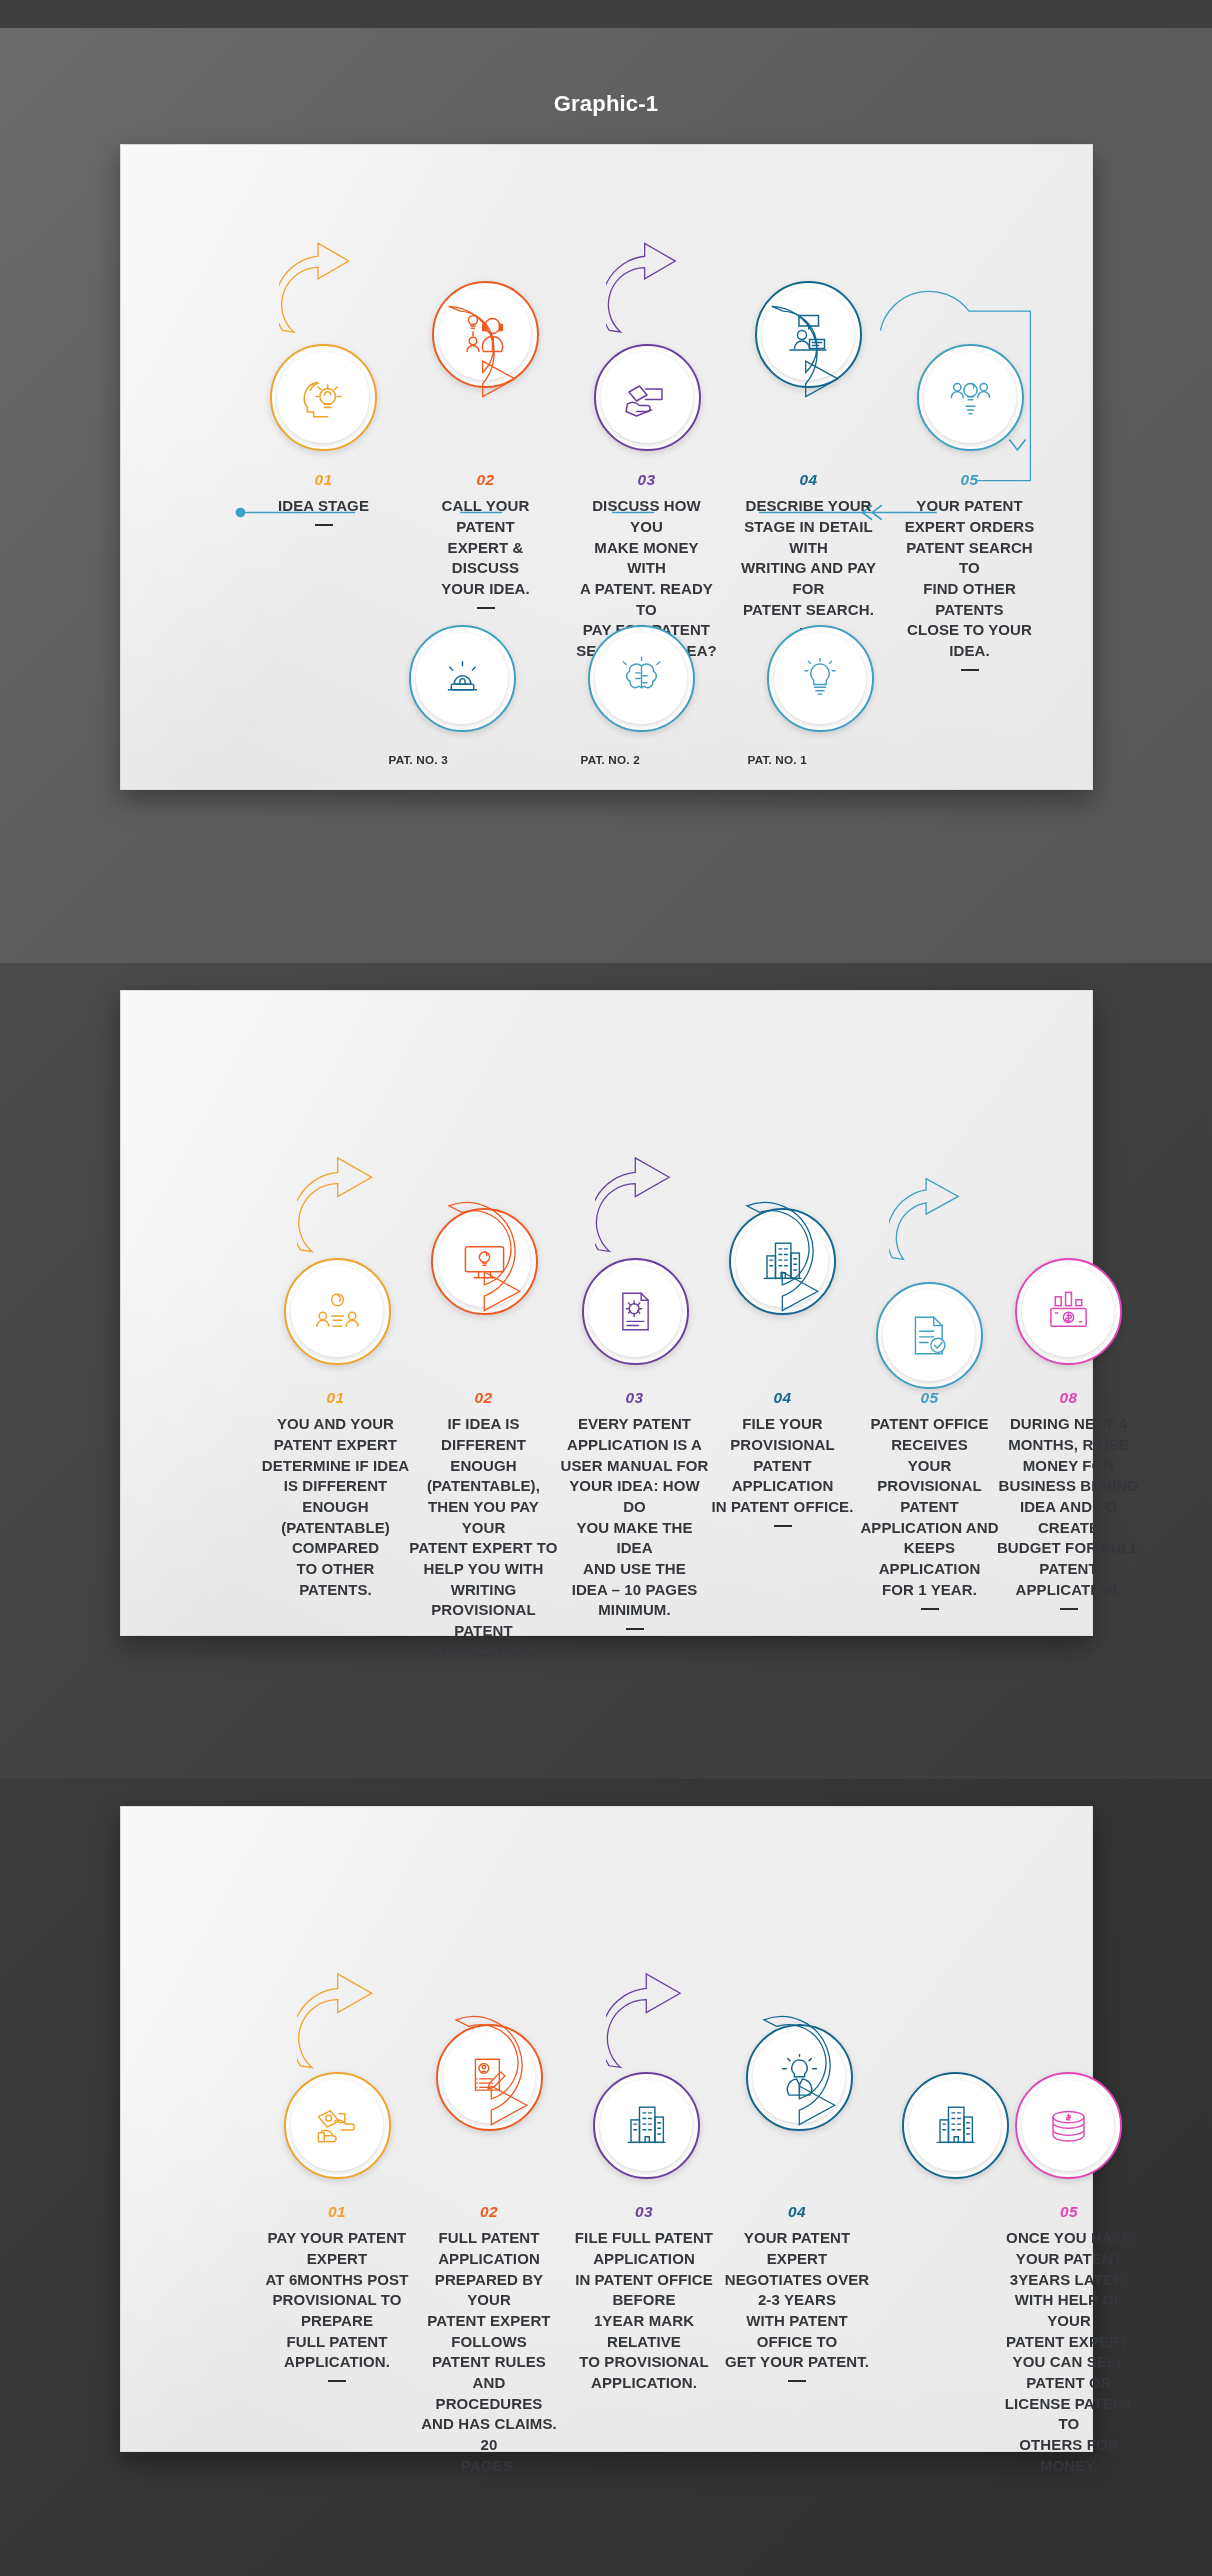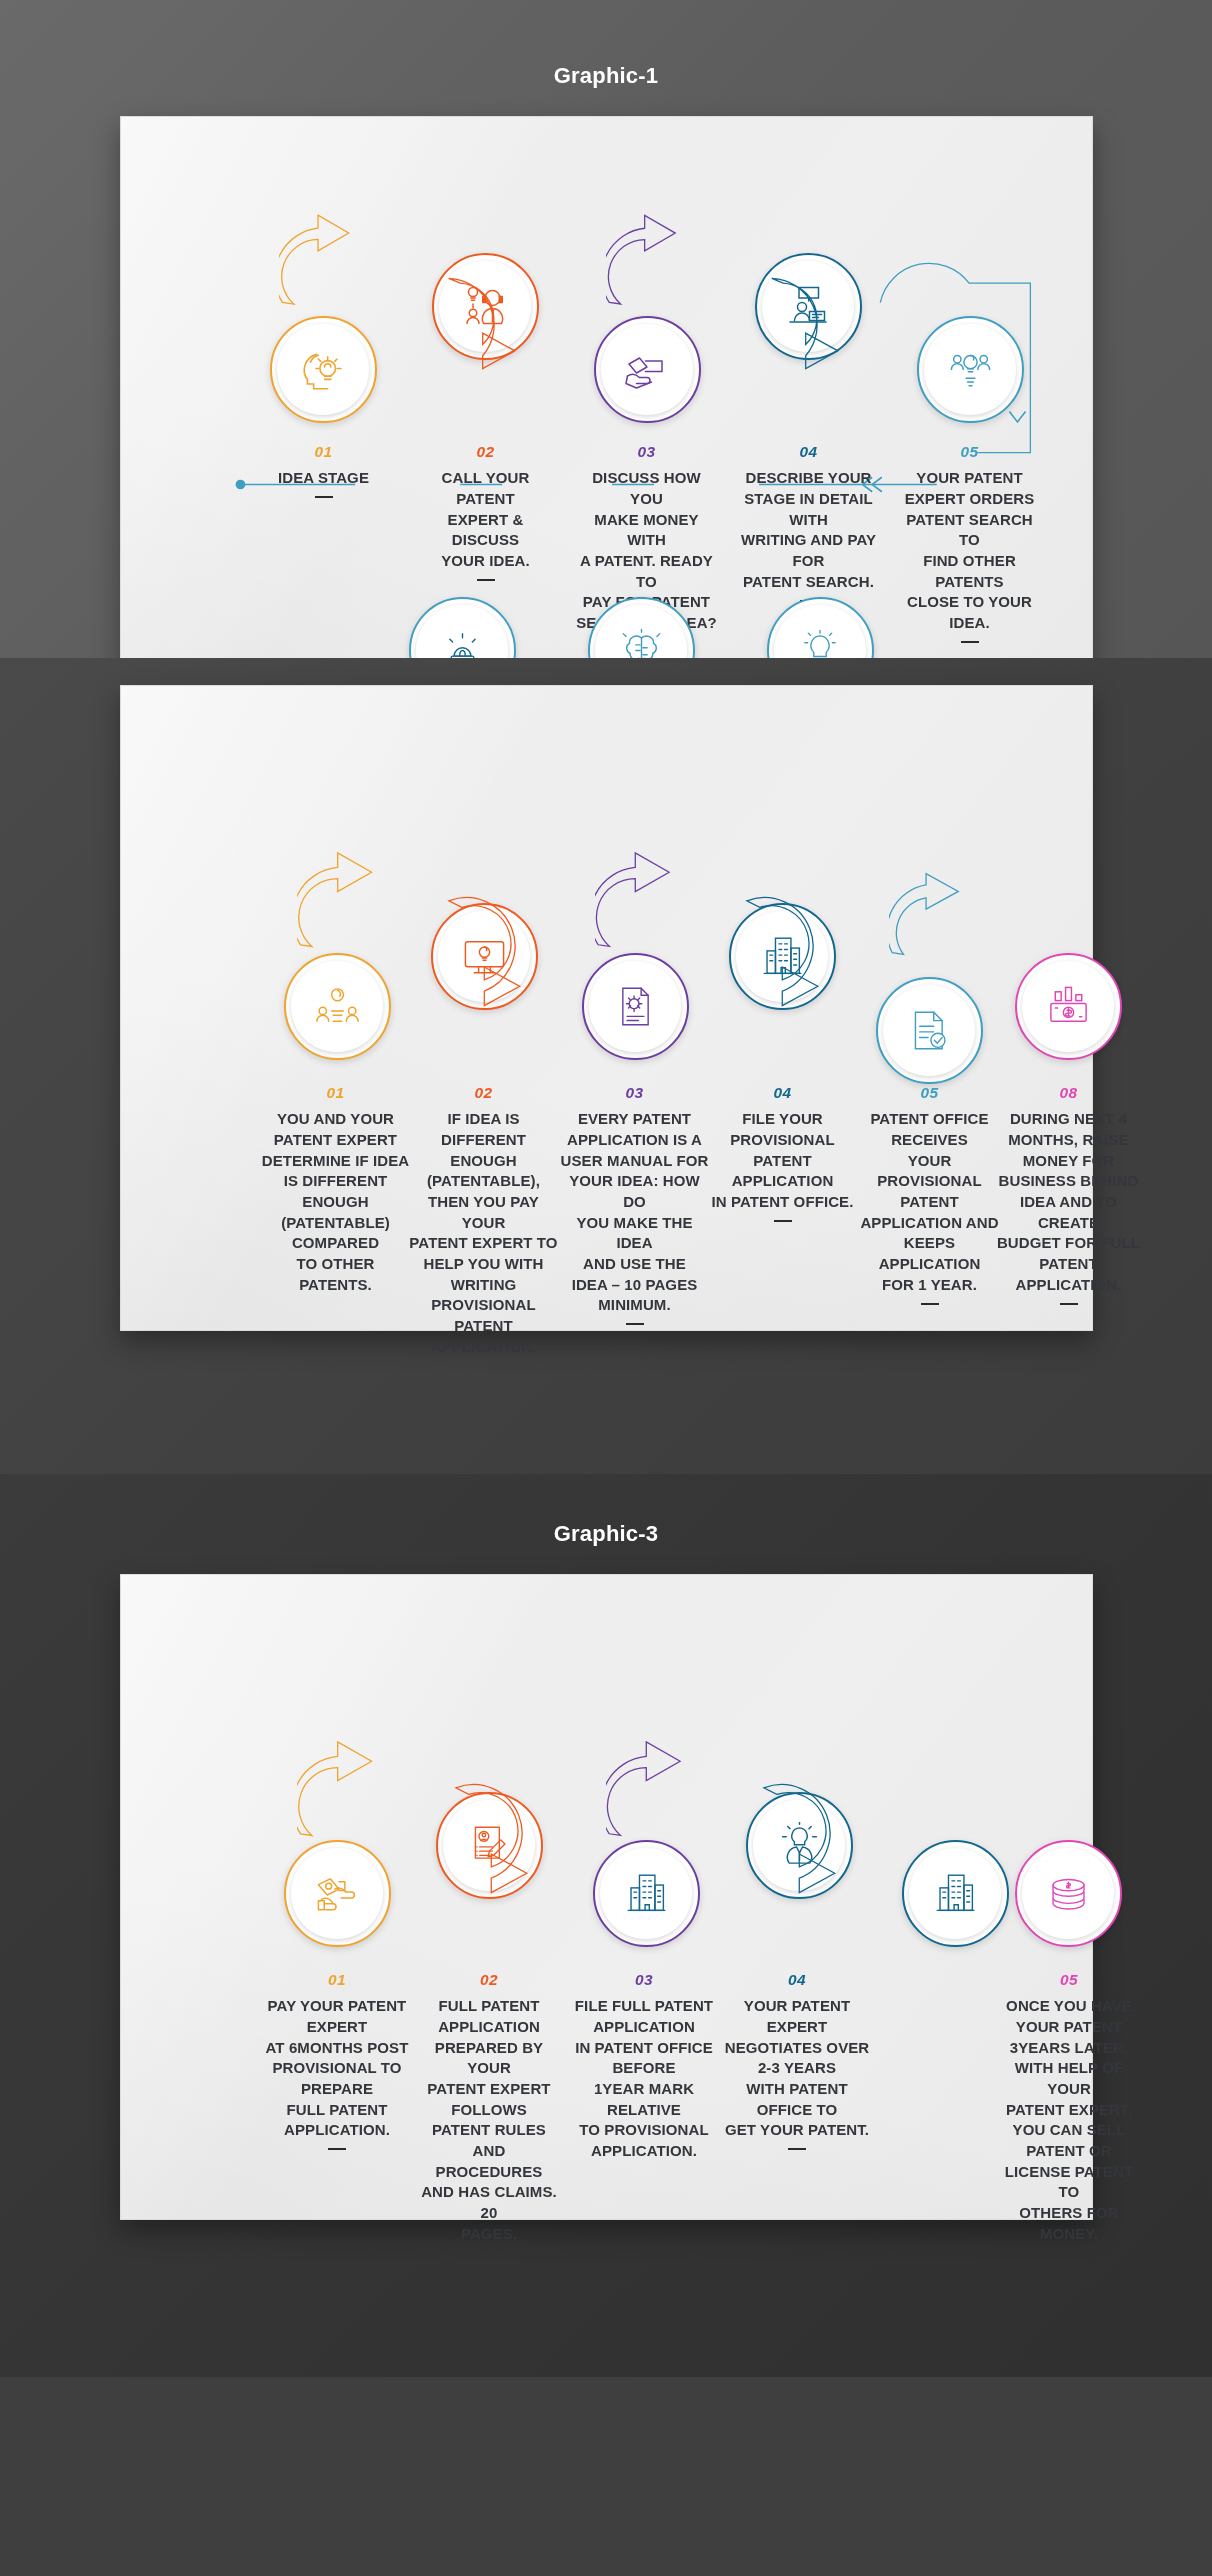--- a/index.html
+++ b/index.html
@@ -6,21 +6,21 @@
   body {
     width: 1212px;
     background: #3f3f3f;
     font-family: "Liberation Sans", sans-serif;
   }
   .section {
     width: 1212px;
     position: relative;
     overflow: hidden;
   }
-  .sec-1 { height: 658px; background: linear-gradient(135deg,#6a6a6a 0%,#5d5d5d 45%,#565656 100%); }
+  .sec-1 { height: 935px; background: linear-gradient(135deg,#6a6a6a 0%,#5d5d5d 45%,#565656 100%); margin-top: 28px; }
   .sec-2 { height: 816px; background: linear-gradient(135deg,#4a4a4a 0%,#414141 50%,#3c3c3c 100%); }
   .sec-3 { height: 903px; background: linear-gradient(135deg,#3b3b3b 0%,#343434 50%,#303030 100%); }
 
   .sec-title {
     text-align: center;
     color: #ffffff;
     font-size: 22px;
     font-weight: bold;
     letter-spacing: 0.2px;
     padding-top: 63px;
@@ -445,21 +445,20 @@
 IDEA AND TO CREATE
 BUDGET FOR  FULL
 PATENT
 APPLICATION.</div>
       <span class="dash"></span>
     </div>
   </div>
 </div>
 
 <div class="section sec-3">
-  <div class="sec-title">Graphic-3</div>
   <div class="canvas c3">
 
     <svg class="arrow" style="left:176px; top:162px;" width="154" height="113" viewBox="0 0 190 140">
       <path d="M4 120 A62 62 0 0 1 50 24 L50 6 L92 30 L50 54 L50 38 A48 48 0 0 0 18 122 Z" fill="none" stroke="#f0a32e" stroke-width="1.6"></path>
     </svg>
     <svg class="arrow" style="left:330px; top:208px;" width="145" height="121" viewBox="0 0 180 150">
       <path d="M6 6 A60 60 0 0 1 50 118 L50 136 L94 112 L50 88 L50 104 A46 46 0 0 0 22 14 Z" fill="none" stroke="#ef5a21" stroke-width="1.6"></path>
     </svg>
     <svg class="arrow" style="left:485px; top:162px;" width="145" height="113" viewBox="0 0 180 140">
       <path d="M4 120 A62 62 0 0 1 50 24 L50 6 L92 30 L50 54 L50 38 A48 48 0 0 0 18 122 Z" fill="none" stroke="#6b3fa0" stroke-width="1.6"></path>

